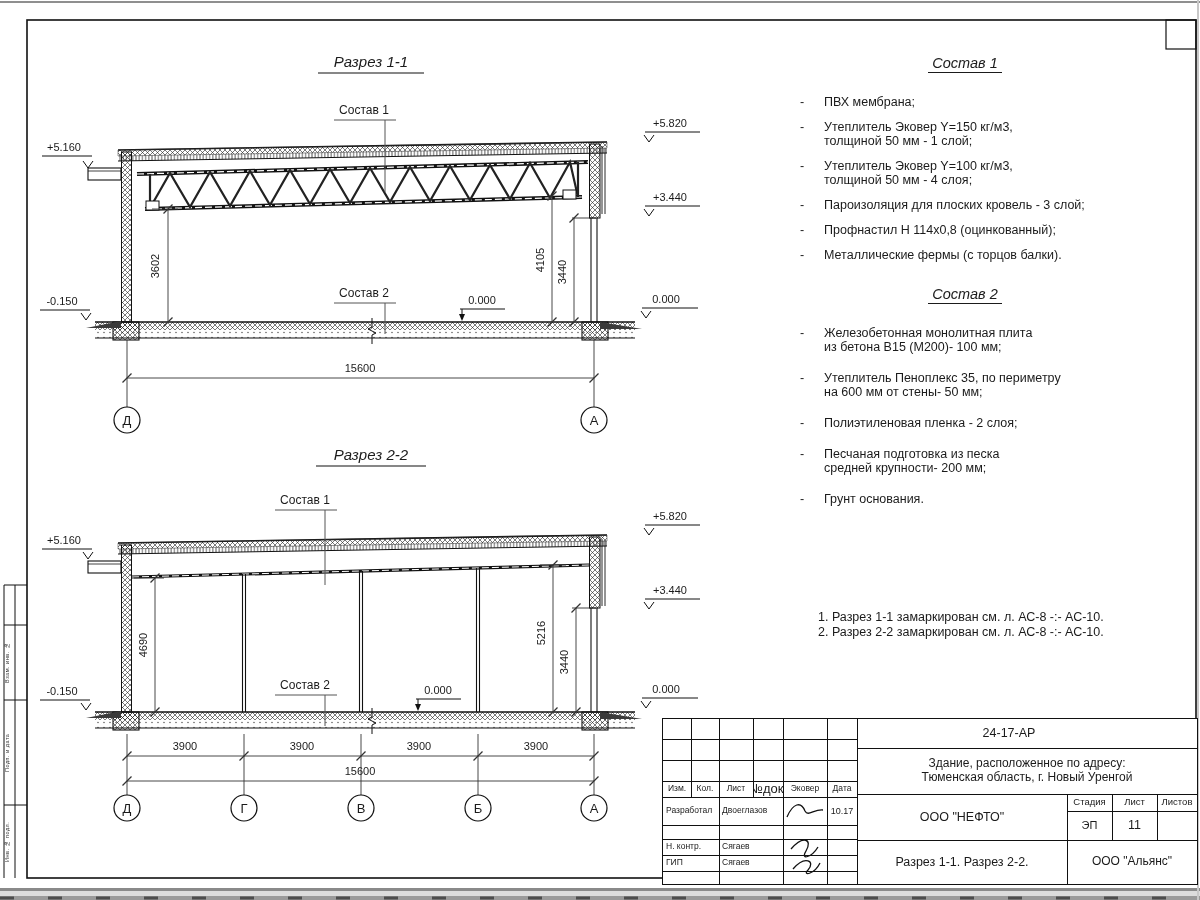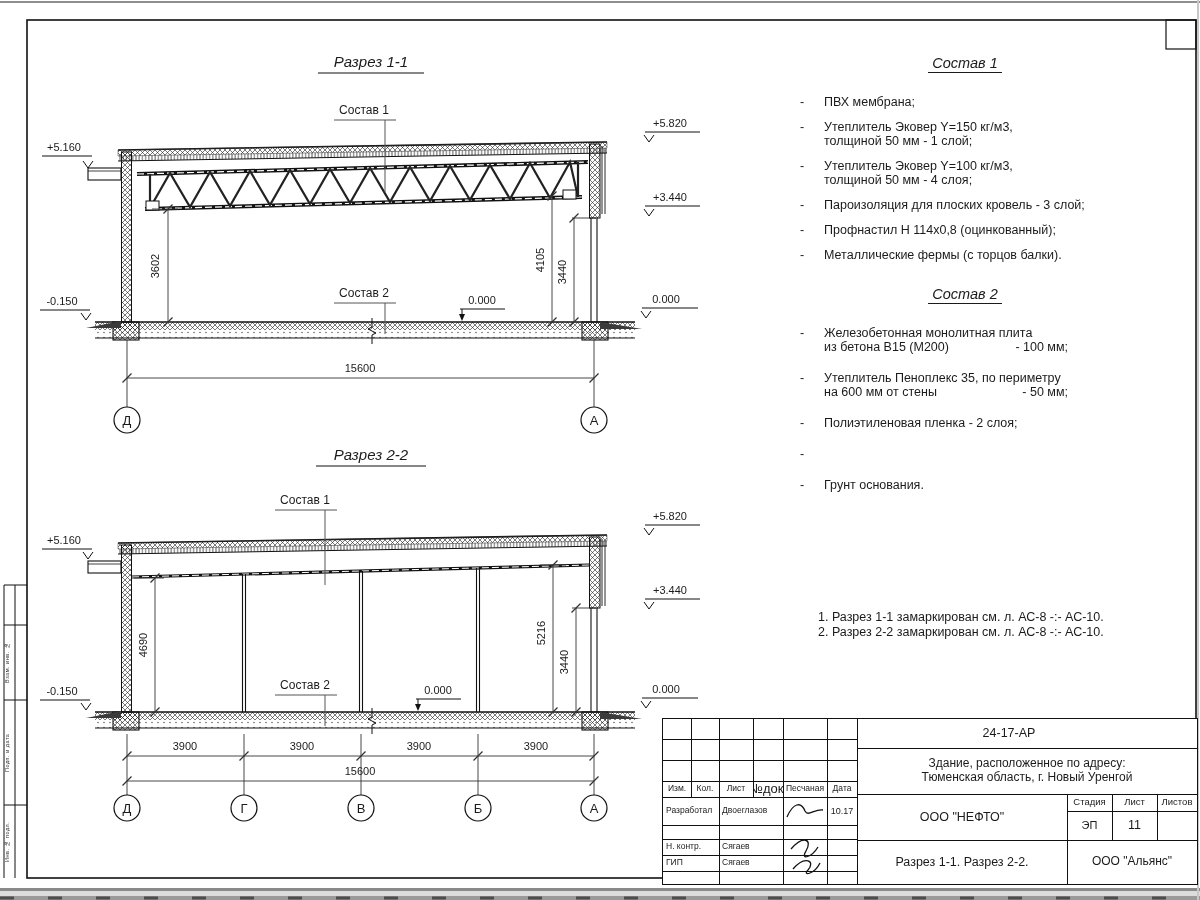--- a/index.html
+++ b/index.html
@@ -12,21 +12,21 @@
   .ttl{font-size:15px;font-style:italic;}
   .abs{position:absolute;}
   
   .listcol{position:absolute;left:800px;top:55px;width:330px;}
   .lhead{text-align:center;font-size:14.5px;font-style:italic;margin-bottom:24px;}
   .lhead span{border-bottom:1.3px solid #1b1b1b;padding:0 4px 1px 4px;}
   .item{display:flex;margin-bottom:11px;font-size:12.5px;line-height:14px;}
   .s2 .item{margin-bottom:17px;}
   .item .b{width:24px;flex:0 0 24px;}
   .item .tx{white-space:nowrap;}
-  .cline{display:flex;justify-content:space-between;width:244px;}
+  .cline{display:flex;justify-content:flex-start;width:244px;}
   .notes{position:absolute;left:818px;top:610px;font-size:12.5px;line-height:15px;white-space:nowrap;}
   
   .tblock{position:absolute;left:662px;top:718px;width:534px;height:165px;
           border:1.6px solid #111;background:#fff;font-size:9px;}
   .tl{position:absolute;background:#111;}
   .tc{position:absolute;display:flex;align-items:center;justify-content:center;
       text-align:center;overflow:hidden;line-height:1.15;}
   .tc.left{justify-content:flex-start;padding-left:3px;}
   .vlab{position:absolute;writing-mode:vertical-rl;transform:rotate(180deg);
         font-size:5.5px;color:#333;text-align:center;letter-spacing:0.5px;}
@@ -371,20 +371,27 @@
             <span>- 50 мм;</span>
           </div>
       </span>
     </div>
     <div class="item">
       <span class="b">-</span>
       <span class="tx">Полиэтиленовая пленка - 2 слоя;</span>
     </div>
     <div class="item">
       <span class="b">-</span>
+      <span class="tx">
+        <div>Песчаная подготовка из песка</div>
+        <div class="cline">
+            <span>средней крупности</span>
+            <span>- 200 мм;</span>
+          </div>
+      </span>
     </div>
     <div class="item">
       <span class="b">-</span>
       <span class="tx">Грунт основания.</span>
     </div>
   </div>
 </div>
 
 <div class="notes">
   <div>1. Разрез 1-1 замаркирован см. л. АС-8 -:- АС-10.</div>
@@ -412,21 +419,21 @@
   <div class="tl" style="left:404px;top:92px;width:130px;height:1px"></div>
   <div class="tl" style="left:194px;top:121px;width:340px;height:1.4px"></div>
   <div class="tl" style="left:404px;top:75px;width:1.4px;height:90px"></div>
   <div class="tl" style="left:449px;top:75px;width:1px;height:46px"></div>
   <div class="tl" style="left:494px;top:75px;width:1px;height:46px"></div>
 
   <div class="tc" style="left:0;top:62px;width:28px;height:16px;font-size:8.5px">Изм.</div>
   <div class="tc" style="left:28px;top:62px;width:28px;height:16px;font-size:8.5px">Кол.</div>
   <div class="tc" style="left:56px;top:62px;width:34px;height:16px;font-size:8.5px">Лист</div>
   <div class="tc" style="left:90px;top:62px;width:30px;height:16px;font-size:13px">№док.</div>
-  <div class="tc" style="left:120px;top:62px;width:44px;height:16px;font-size:8.5px">Песчаная</div>
+  <div class="tc" style="left:120px;top:62px;width:44px;height:16px;font-size:8.5px">Эковер</div>
   <div class="tc" style="left:164px;top:62px;width:30px;height:16px;font-size:8.5px">Дата</div>
 
   <div class="tc left" style="left:0;top:78px;width:56px;height:28px;font-size:8.5px">Разработал</div>
   <div class="tc left" style="left:56px;top:78px;width:64px;height:28px;font-size:8.5px">Двоеглазов</div>
   <div class="tc" style="left:164px;top:78px;width:30px;height:28px;font-size:9px">10.17</div>
   <div class="tc left" style="left:0;top:120px;width:56px;height:16px;font-size:8.5px">Н. контр.</div>
   <div class="tc left" style="left:56px;top:120px;width:64px;height:16px;font-size:8.5px">Сягаев</div>
   <div class="tc left" style="left:0;top:136px;width:56px;height:16px;font-size:8.5px">ГИП</div>
   <div class="tc left" style="left:56px;top:136px;width:64px;height:16px;font-size:8.5px">Сягаев</div>
 

